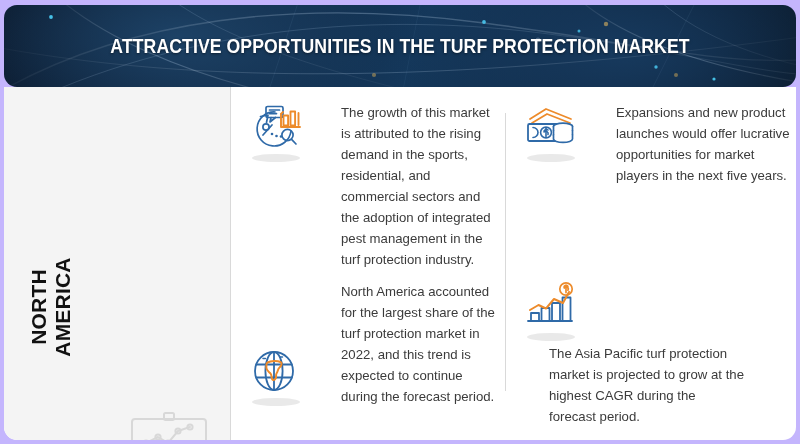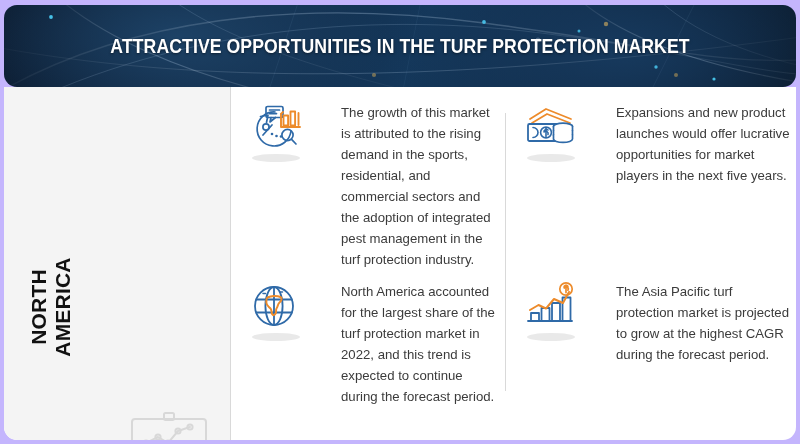--- a/index.html
+++ b/index.html
@@ -149,22 +149,22 @@
   .card-text {
     color: #3b3b3b;
     font-size: 13.2px;
     line-height: 21px;
     padding-top: 1px;
     margin-left: 27px;
   }
 
   #card-0 { left: 243px; top: 14px;  width: 252px; }
   #card-1 { left: 518px; top: 14px;  width: 268px; }
-  #card-2 { left: 243px; top: 193px; width: 252px; }
-  #card-3 { left: 518px; top: 193px; width: 268px; }
+  #card-2 { left: 243px; top: 193px; width: 252px; align-items: flex-end; }
+  #card-3 { left: 518px; top: 193px; width: 268px; flex-direction: column; }
 
   #card-0 .card-text { width: 196px; }
   #card-1 .card-text { width: 200px; }
   #card-2 .card-text { width: 196px; }
   #card-3 .card-text { width: 195px; }
 </style>
 </head>
 <body>
 
 <div id="infographic">

